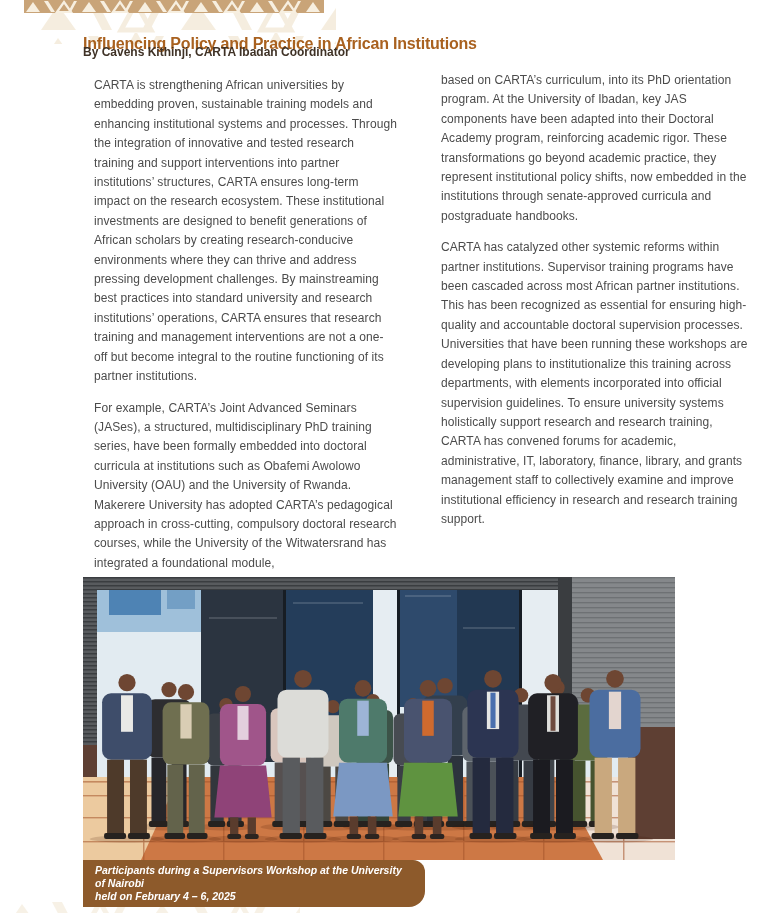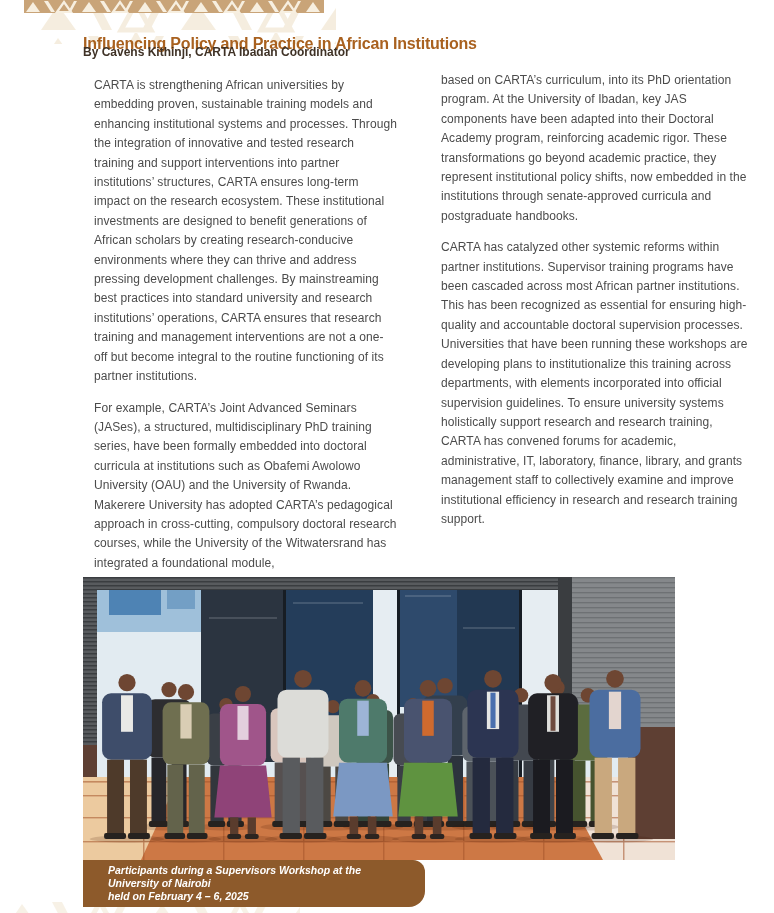--- a/index.html
+++ b/index.html
@@ -29,21 +29,21 @@
   .col-left{left:78px;top:76px;width:303px;margin-left:16px;}
   .col-right{left:404px;top:71px;width:307px;margin-left:37px;}
   .col p{margin:0 0 12px 0;}
   .photo{
     position:absolute;left:83px;top:577px;width:592px;height:283px;
     overflow:hidden;background:#e6edf2;
   }
   .photo svg{display:block;width:592px;height:283px;}
   .caption{
     position:absolute;left:83px;top:860px;width:342px;min-height:31px;
-    box-sizing:border-box;padding:4px 12px 4px 25px;
+    box-sizing:border-box;padding:4px 12px 4px 12px;
     background:var(--caption-bg,#8d5a2b);
     border-radius:0 12px 16px 0;
     color:var(--caption-text,#ffffff);
     font-size:10.5px;font-style:italic;font-weight:bold;line-height:1.25;
   }
   .caption span{display:block;}
 </style>
 </head>
 <body>
 

